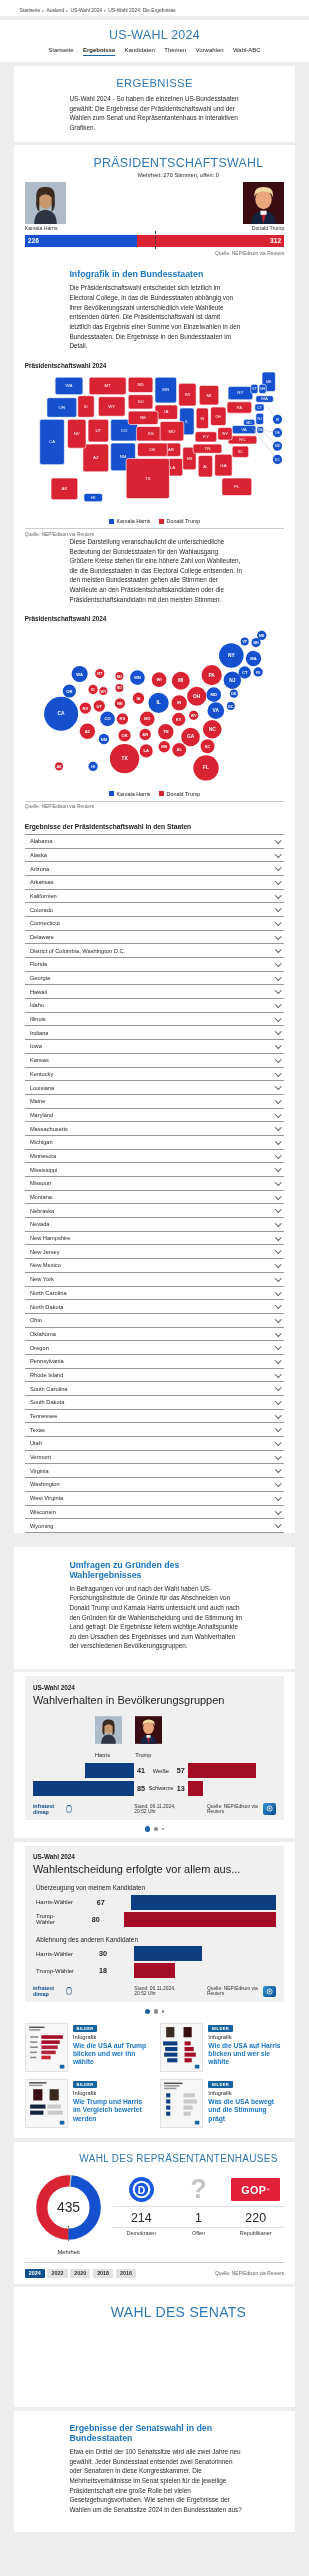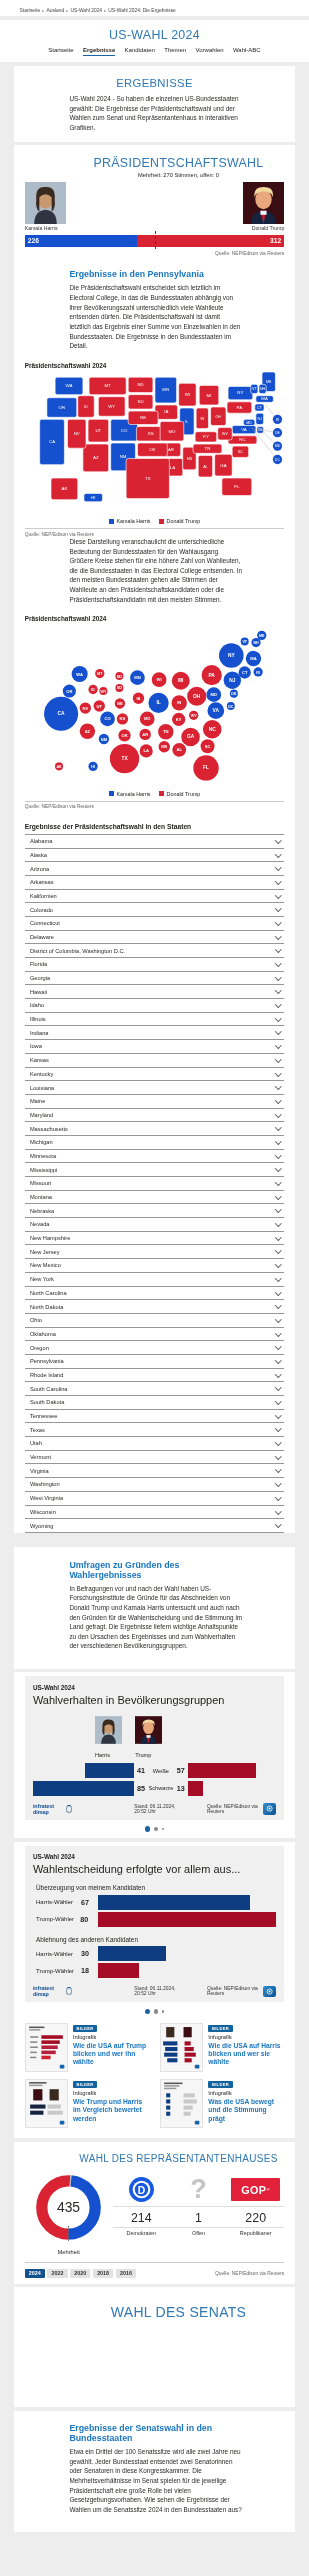--- a/index.html
+++ b/index.html
@@ -78,21 +78,21 @@
   .ifdring{width:5.7px;height:5.7px;border-radius:50%;border:1.5px solid #7f9cb5;border-top-color:#0f4c8c;display:inline-block;}
   .stand{margin-left:62px;}
   .src2{margin-left:20.6px;}
   .ardsq{margin-left:auto;width:15.5px;height:11.3px;border-radius:2.1px;background:linear-gradient(135deg,#2f8fd0,#0a4f93);display:flex;align-items:center;justify-content:center;}
   .dots{display:flex;justify-content:center;align-items:center;gap:3.6px;margin:6.2px 0 1px 0;}
   .dot1{width:5.7px;height:5.7px;border-radius:50%;background:#1c63a6;}
   .dot2{width:4.1px;height:4.1px;border-radius:50%;background:#8a8a8a;}
   .dot3{width:2.6px;height:2.6px;border-radius:50%;background:#8a8a8a;}
   
   .glabel{font-size:6.4px;color:#1d1d1b;margin:9.3px 0 3.1px 3.1px;}
-  .hrow{display:flex;align-items:center;margin-top:2.1px;}
+  .hrow{display:flex;align-items:center;margin-top:2.1px;gap:18px;}
   .hrow .rl{width:45px;font-size:6px;color:#1d1d1b;padding-left:3.1px;}
   .hrow .rv{width:17.5px;font-size:7.2px;font-weight:bold;}
   .hrow .bar{height:15px;}
   
   .teasers{display:grid;grid-template-columns:1fr 1fr;gap:7.2px 11.3px;margin:8.2px 10.3px 5.2px 10.3px;}
   .teaser{display:flex;gap:5.2px;cursor:pointer;}
   .thumb{width:41px;height:47px;background:#f4f4f4;border:0.5px solid #e2e2e2;flex:0 0 auto;position:relative;overflow:hidden;}
   .tsr-col{flex:1;}
   .badge{display:inline-block;background:#15639e;color:#fff;font-size:4.1px;font-weight:bold;letter-spacing:0.3px;padding:1px 3.6px;border-radius:1px;}
   .tsr-kick{font-size:5.7px;color:#1d1d1b;margin-top:2.6px;}
@@ -177,21 +177,21 @@
       <div class="dem" id="dem-bar" style="width: 42.0074%;">
           <span>226</span>
         </div>
       <div class="rep">
           <span>312</span>
         </div>
       <div class="majline" style="left:50.2%;"></div>
     </div>
     <div class="quelle right">Quelle: NEP/Edison via Reuters</div>
 
-    <h3 class="subhead">Ergebnisse in den Pennsylvania</h3>
+    <h3 class="subhead">Infografik in den Bundesstaaten</h3>
     <p class="coltext" style="margin-top:0;">Die Präsidentschaftswahl entscheidet sich letztlich im Electoral College, in das die Bundesstaaten abhängig von ihrer Bevölkerungszahl unterschiedlich viele Wahlleute entsenden dürfen. Die Präsidentschaftswahl ist damit letztlich das Ergebnis einer Summe von Einzelwahlen in den Bundesstaaten. Die Ergebnisse in den Bundesstaaten im Detail.</p>
 
     <div class="maplabel">Präsidentschaftswahl 2024</div>
     <div class="mapwrap">
       <svg id="geomap" width="262" height="140" viewBox="0 0 508 272">
           <rect x="336" y="162" width="28" height="42" rx="4" fill="#da2332" stroke="#fff" stroke-width="1.2"></rect>
           <text x="350" y="185.6" text-anchor="middle" font-size="7" fill="#fff" font-family="Liberation Sans,sans-serif">AL</text>
           <rect x="50" y="206" width="52" height="42" rx="4" fill="#da2332" stroke="#fff" stroke-width="1.2"></rect>
           <text x="76" y="229.6" text-anchor="middle" font-size="8.5" fill="#fff" font-family="Liberation Sans,sans-serif">AK</text>
           <rect x="112" y="140" width="50" height="54" rx="4" fill="#da2332" stroke="#fff" stroke-width="1.2"></rect>

